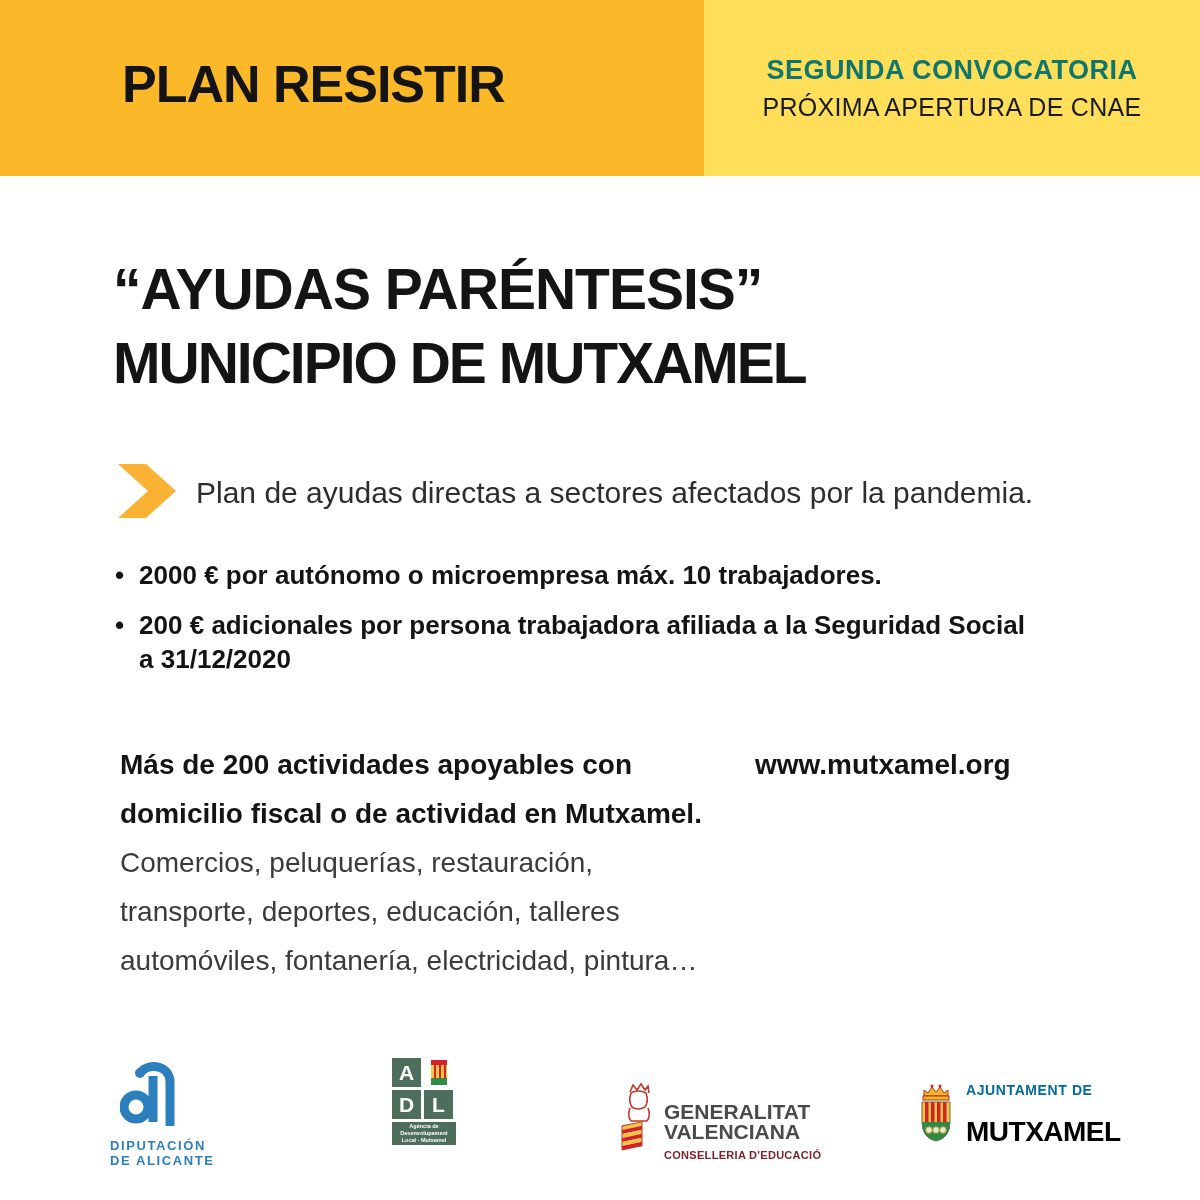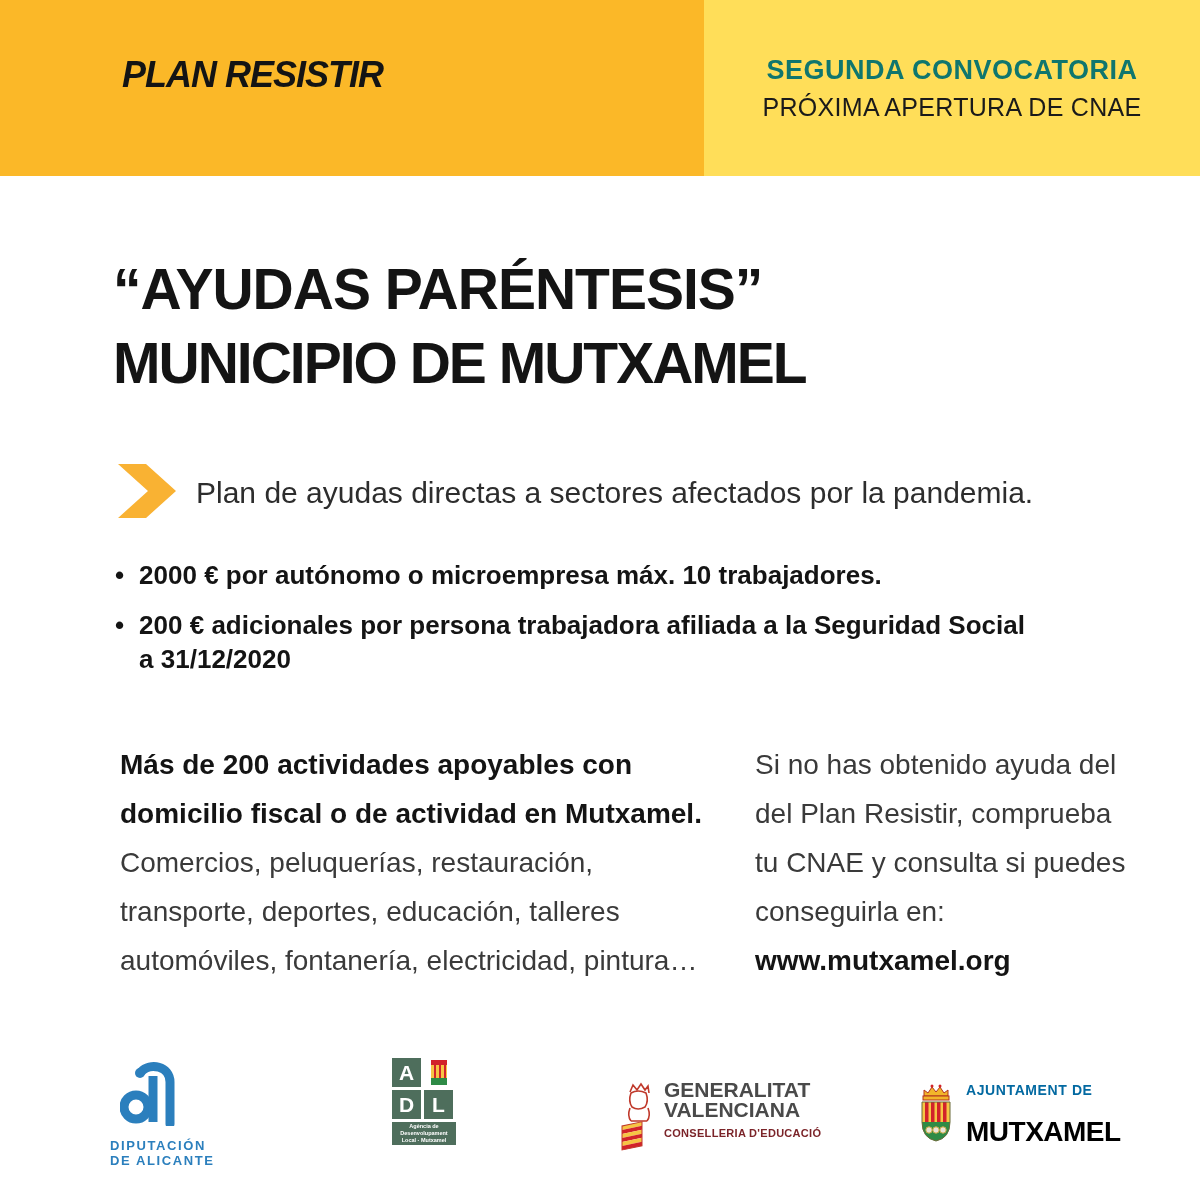--- a/index.html
+++ b/index.html
@@ -11,22 +11,22 @@
   .banner-left{
     position:absolute;left:0;top:0;width:704px;height:176px;
     background:var(--banner_left);
   }
   .banner-right{
     position:absolute;left:704px;top:0;width:496px;height:176px;
     background:var(--banner_right);
     display:flex;flex-direction:column;align-items:center;justify-content:center;gap:7px;
   }
   .banner-title{
-    position:absolute;left:122px;top:54px;font-size:36px;font-weight:800;
-    letter-spacing:-1px;color:#141414;white-space:nowrap;font-style:italic;
+    position:absolute;left:122px;top:54px;font-size:52px;font-weight:800;
+    letter-spacing:-1px;color:#141414;white-space:nowrap;
   }
   .banner-sub1{font-size:27px;font-weight:800;letter-spacing:.5px;color:#0f766e;}
   .banner-sub2{font-size:25px;font-weight:400;letter-spacing:.3px;color:#1a1a1a;}
 
   
   .headline{position:absolute;left:113px;top:252px;font-weight:800;color:#141414;}
   .headline-l1{font-size:57px;line-height:74px;letter-spacing:-1px;}
   .headline-l2{font-size:57px;line-height:74px;letter-spacing:-2px;}
 
   
@@ -60,21 +60,21 @@
   .adl-cell{background:var(--adl_green);color:#ffffff;display:flex;align-items:center;justify-content:center;
     font-size:21px;font-weight:800;}
   .adl-crest-cell{background:#ffffff;display:flex;align-items:flex-start;justify-content:center;padding-top:2px;}
   .adl-crest{width:16px;height:25px;display:flex;flex-direction:column;}
   .adl-crest-crown{height:5px;background:var(--senyera_red);}
   .adl-crest-stripes{height:13px;background:repeating-linear-gradient(90deg,var(--senyera_yellow) 0 2.5px,var(--senyera_red) 2.5px 5px);}
   .adl-crest-base{height:7px;background:var(--shield_green);}
   .adl-bar{margin-top:3px;background:var(--adl_green);color:#ffffff;font-size:5.5px;line-height:7px;
     text-align:center;padding:1px 0;white-space:pre-line;font-weight:700;}
   .logo-gva{position:absolute;left:620px;top:1080px;display:flex;gap:8px;align-items:flex-start;}
-  .gva-text{display:flex;flex-direction:column;}
+  .gva-text{display:flex;flex-direction:column;margin-top:22px;}
   .gva-name{font-size:21px;font-weight:700;line-height:20px;letter-spacing:0;color:var(--gva_text);white-space:pre-line;}
   .gva-dept{margin-top:7px;font-size:11px;font-weight:800;letter-spacing:.3px;color:var(--conselleria_maroon);}
   .logo-ajuntament{position:absolute;left:916px;top:1082px;display:flex;gap:10px;align-items:center;}
   .aj-text{display:flex;flex-direction:column;}
   .aj-line1{font-size:14px;font-weight:800;letter-spacing:.6px;color:#0369a1;}
   .aj-line2{font-size:28px;font-weight:800;letter-spacing:-.5px;color:#000000;margin-top:18px;}
 </style>
 </head>
 <body>
 
@@ -115,24 +115,20 @@
 
   <div class="col-left">
     <div class="col-left-bold">Más de 200 actividades apoyables con
 domicilio fiscal o de actividad en Mutxamel.</div>
     <div class="col-left-reg">Comercios, peluquerías, restauración,
 transporte, deportes, educación, talleres
 automóviles, fontanería, electricidad, pintura…</div>
   </div>
 
   <div class="col-right">
-    <div class="col-right-text">Si no has obtenido ayuda del
-del Plan Resistir, comprueba
-tu CNAE y consulta si puedes
-conseguirla en:</div>
     <div class="col-right-link">www.mutxamel.org</div>
   </div>
 
   <div class="logo-diputacion">
     <span class="dip-mark">
       <svg width="58" height="66" viewBox="0 0 58 66">
         <g fill="none" stroke="#2B7FBD" stroke-width="9">
           <circle cx="16" cy="47" r="12"></circle>
           <path d="M33 16 V62"></path>
           <path d="M50 64 V22 C50 6 30 2 21 12" stroke-linecap="round"></path>

